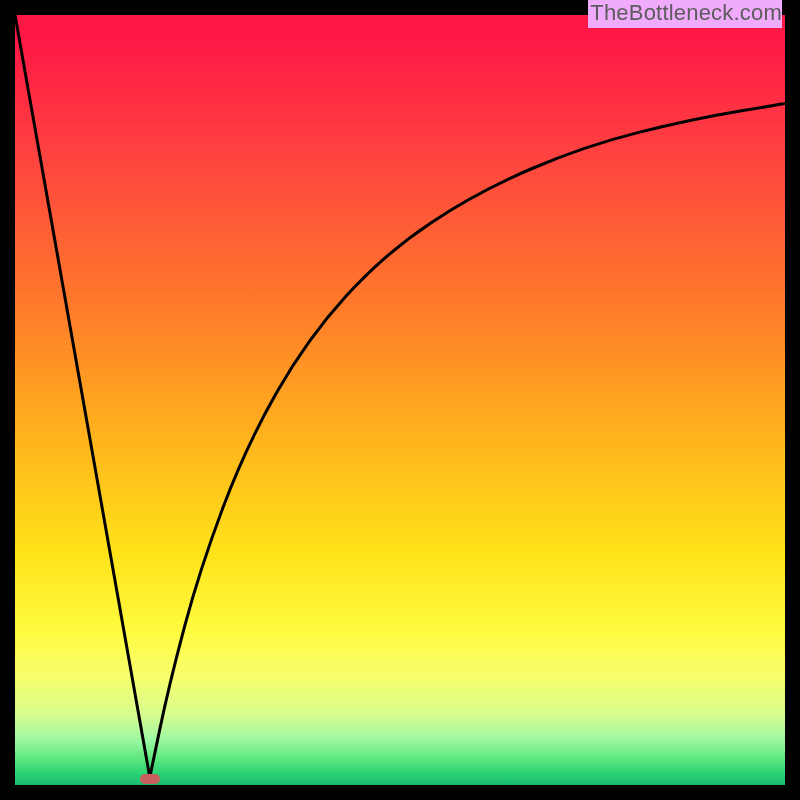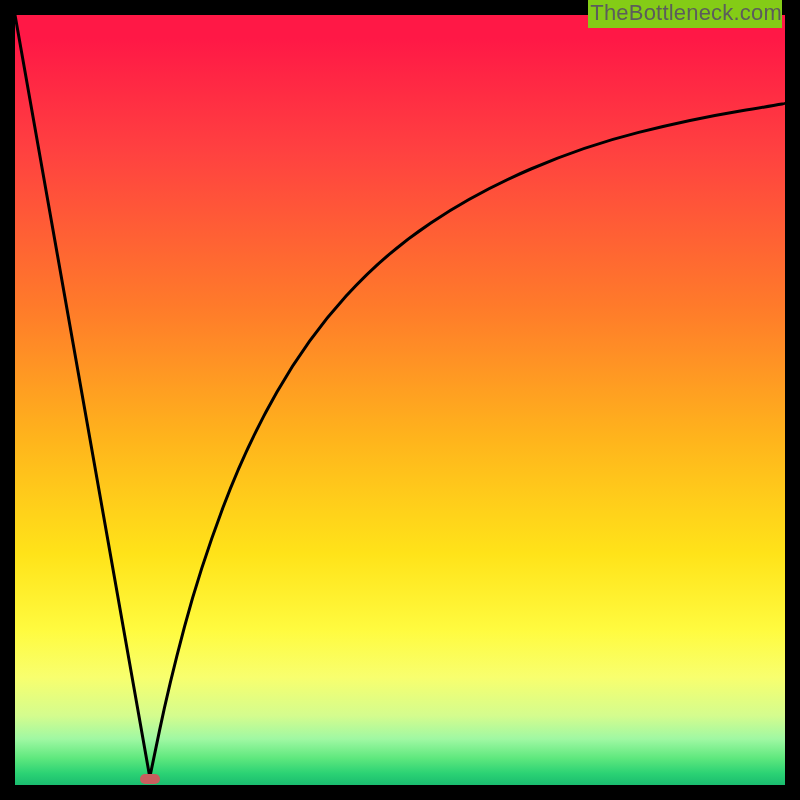--- a/index.html
+++ b/index.html
@@ -49,21 +49,21 @@
   }
   .watermark {
     position: absolute;
     top: 0px;
     right: 18px;
     color: #5c5c5c;
     font-family: Arial, Helvetica, sans-serif;
     font-size: 22px;
     font-weight: 400;
     letter-spacing: 0.2px;
-    background: #84cc16;
+    background: #f0abfc;
     padding: 0 0 2px 2px;
   }
   .marker {
     position: absolute;
     background: #c95e5e;
     border-radius: 8px;
   }
 </style>
 </head>
 <body>

